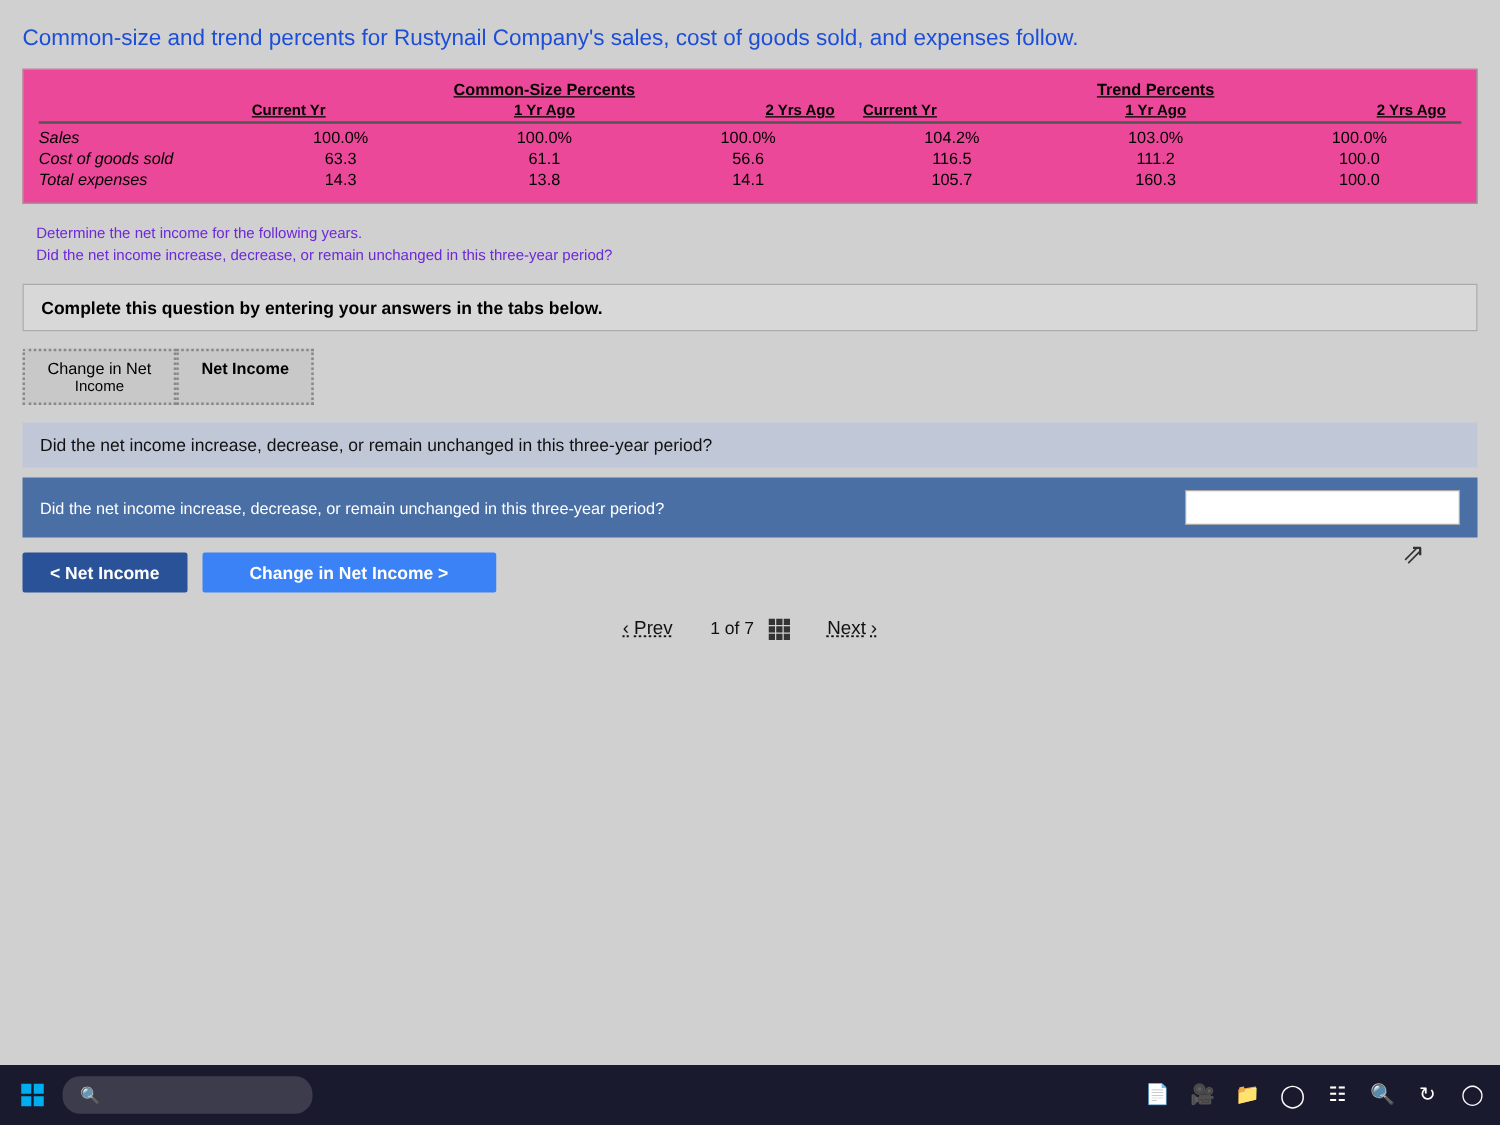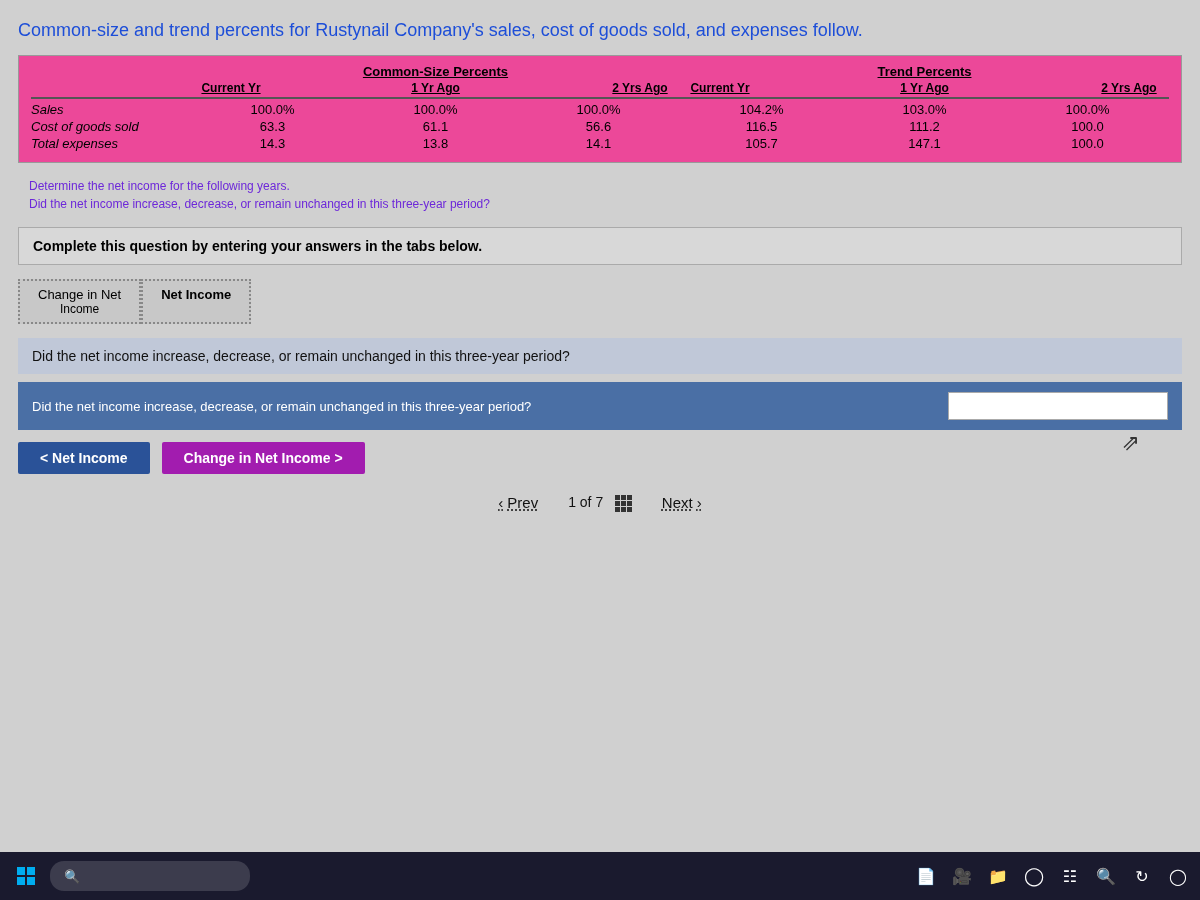--- a/index.html
+++ b/index.html
@@ -198,24 +198,24 @@
       color: white;
       border: none;
       padding: 8px 22px;
       font-size: 14px;
       font-weight: bold;
       cursor: pointer;
       border-radius: 2px;
     }
 
     .btn-blue-light {
-      background: #a21caf;
+      background: #3b82f6;
       color: white;
       border: none;
-      padding: 8px 22px;
+      padding: 8px 38px;
       font-size: 14px;
       font-weight: bold;
       cursor: pointer;
       border-radius: 2px;
       display: flex;
       align-items: center;
       gap: 6px;
     }
 
     
@@ -383,21 +383,21 @@
 
       <div class="data-row">
         <div class="row-label">Total expenses</div>
         <div class="col-group-data" style="flex:1.5">
           <span class="cell">14.3</span>
           <span class="cell">13.8</span>
           <span class="cell">14.1</span>
         </div>
         <div class="col-group-data" style="flex:1.5">
           <span class="cell">105.7</span>
-          <span class="cell">147.1</span>
+          <span class="cell">160.3</span>
           <span class="cell">100.0</span>
         </div>
       </div>
     </div>
   </div>
 
   <div class="instructions">
     <div>Determine the net income for the following years.</div>
     <div>Did the net income increase, decrease, or remain unchanged in this three-year period?</div>
   </div>

